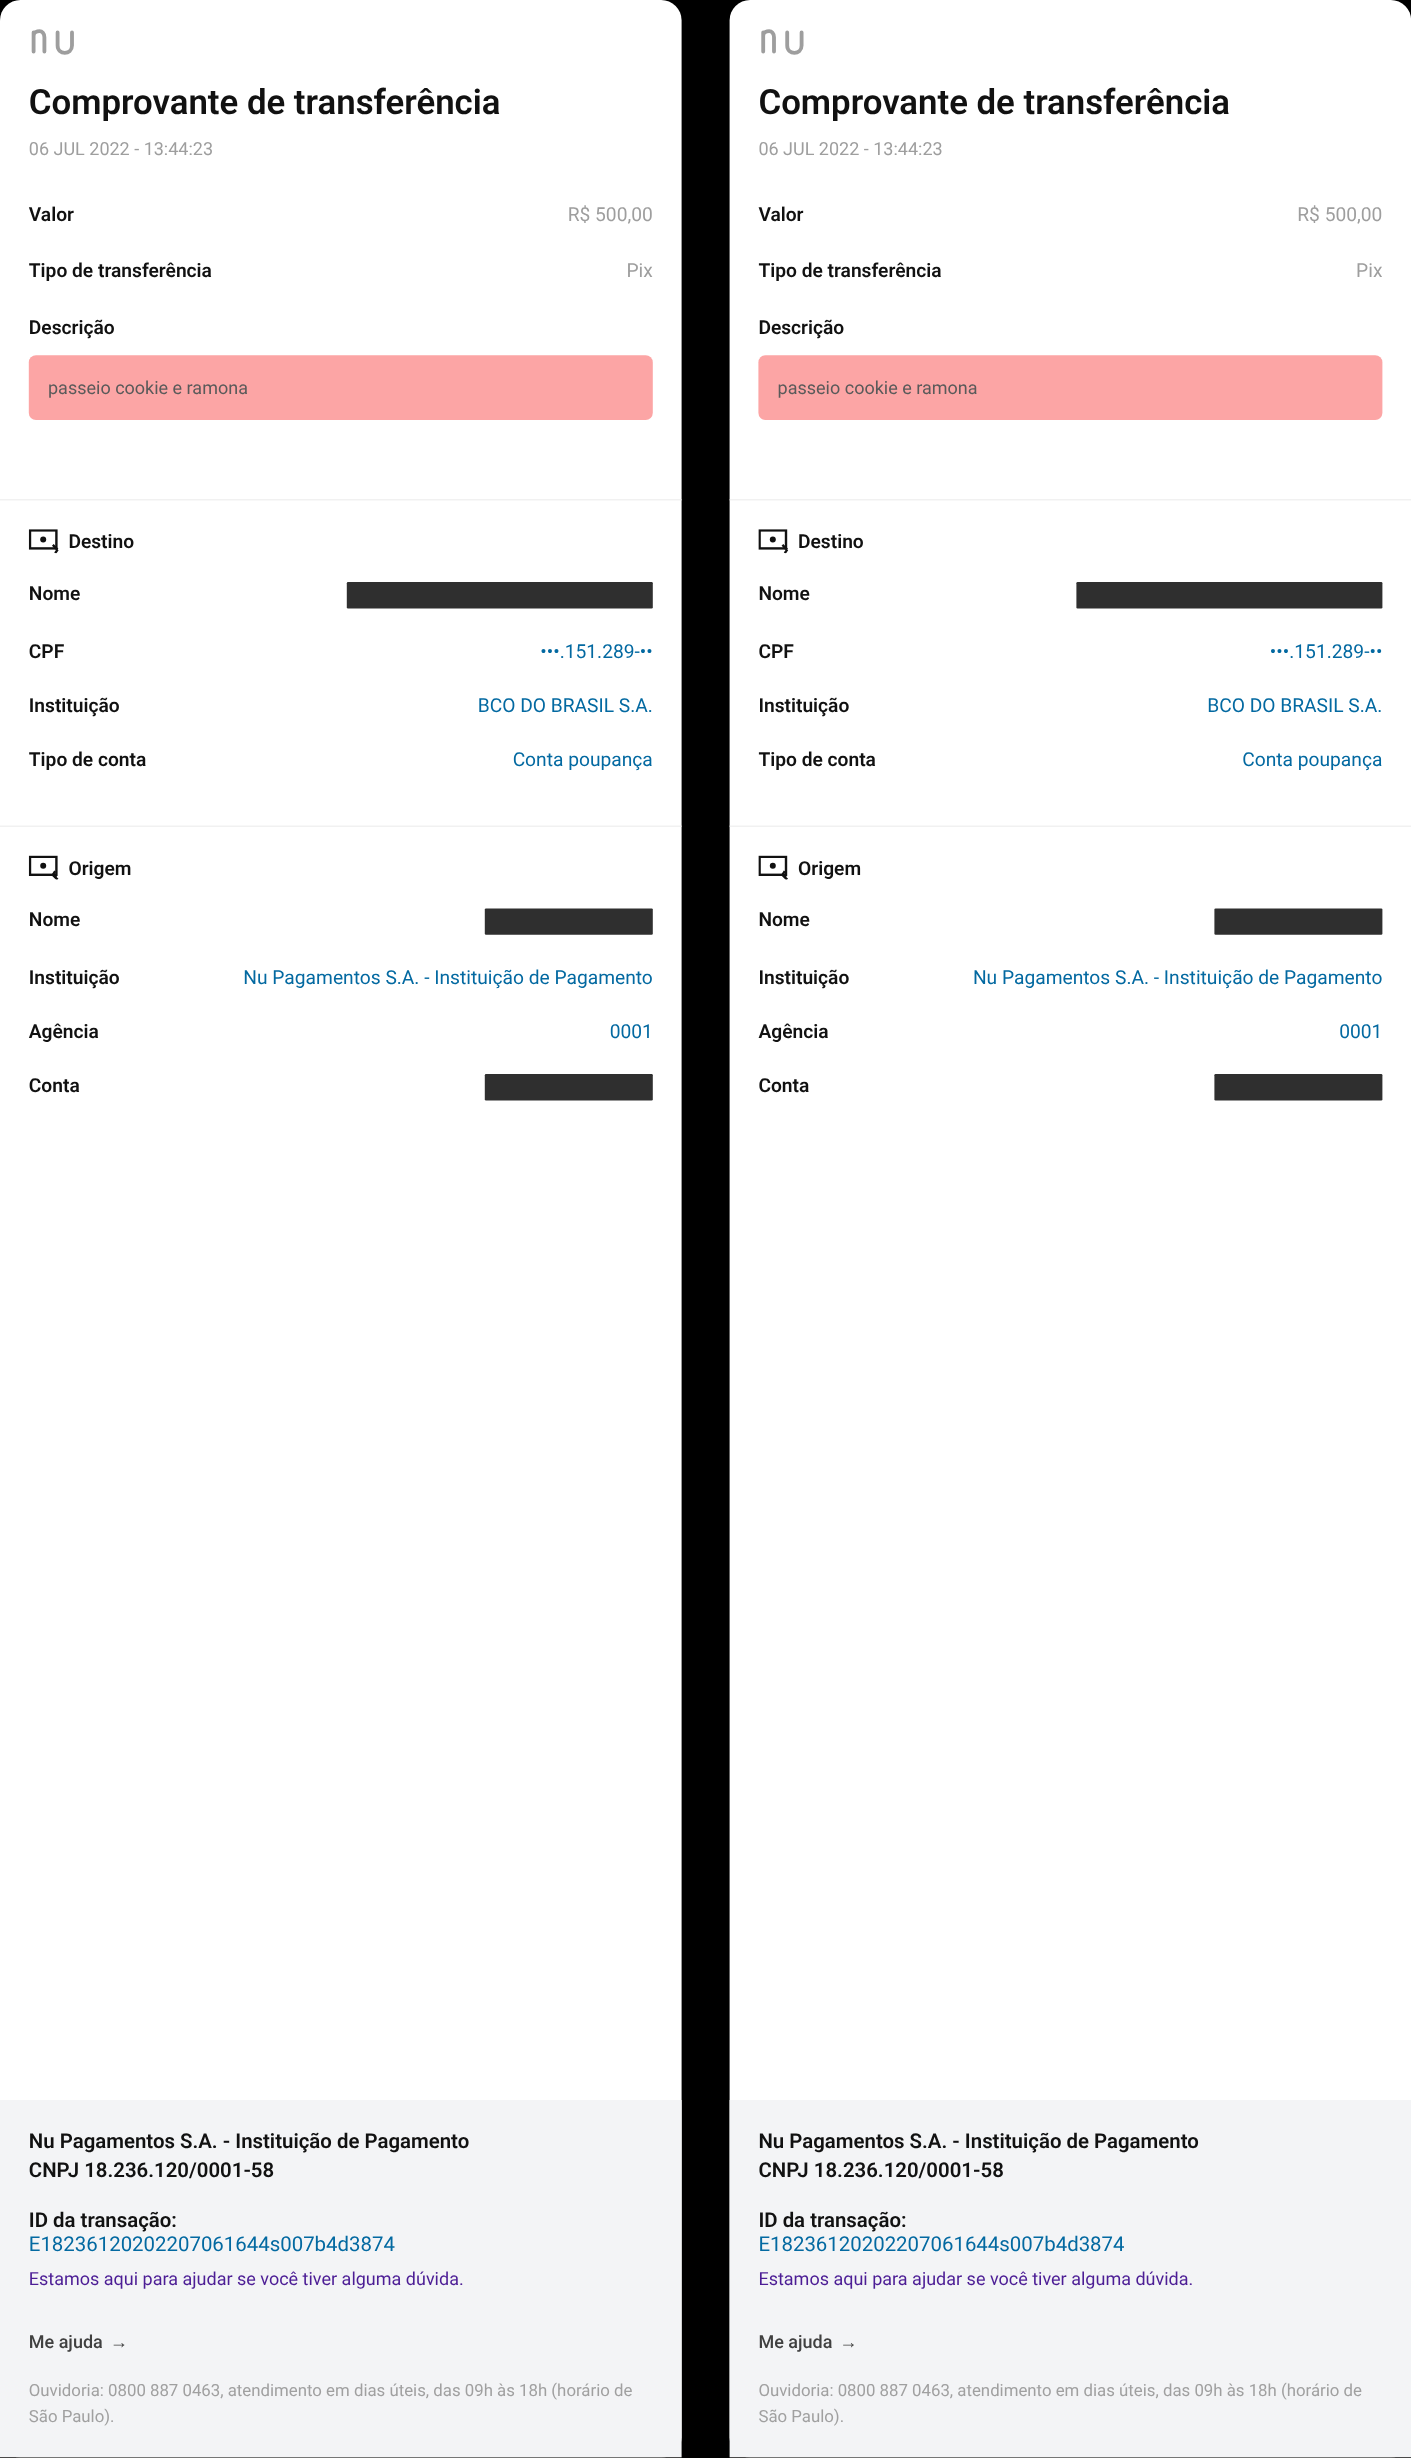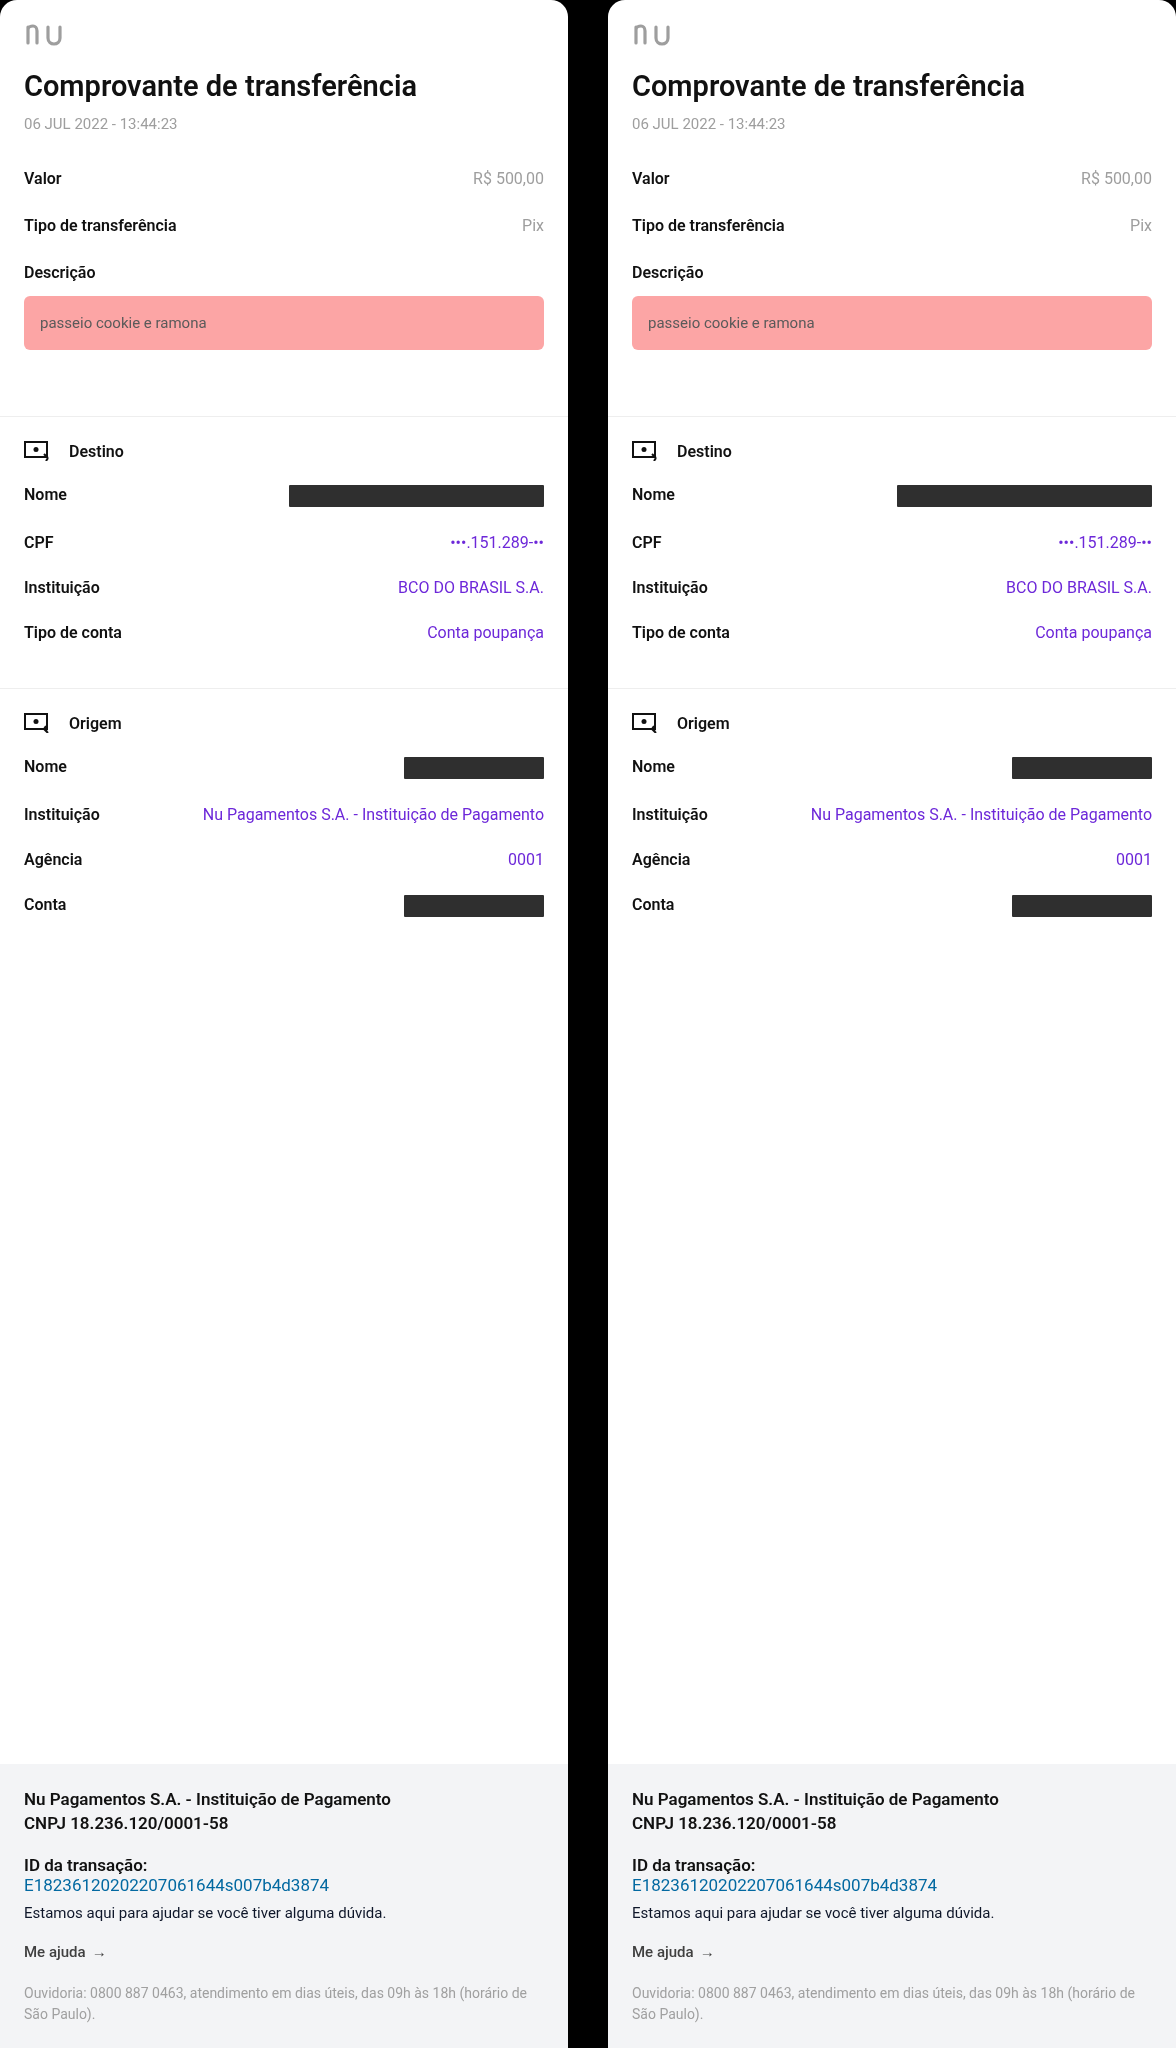--- a/index.html
+++ b/index.html
@@ -64,21 +64,21 @@
       border-radius: 6px;
       padding: 18px 16px;
       font-size: 15px;
       color: #5a5a5a;
       margin-bottom: 42px;
     }
     .separator { height: 1px; background: #eee; margin: 0; }
     .section-header {
       display: flex;
       align-items: center;
-      gap: 19px;
+      gap: 7px;
       padding: 24px 24px 24px 24px;
     }
     .section-header .icon { width: 26px; height: 20px; color: #111; }
     .section-header .section-title {
       font-size: 16px;
       font-weight: 600;
       color: #111;
     }
     .section-body { padding: 0 24px 20px 24px; }
     .row-wide {
@@ -89,21 +89,21 @@
       gap: 30px;
     }
     .row-wide .label {
       font-size: 16px;
       font-weight: 600;
       color: #111;
       max-width: 100px;
     }
     .row-wide .value {
       font-size: 16px;
-      color: #6d28d9;
+      color: #0369a1;
       text-align: right;
       max-width: 70%;
     }
     .redacted {
       background: #2f2f2f;
       height: 22px;
       border-radius: 1px;
     }
     .redacted.wide { width: 255px; }
     .redacted.med { width: 140px; }
@@ -132,23 +132,23 @@
     }
     .footer-tx-id {
       font-size: 17px;
       font-weight: 400;
       color: #0369a1;
       margin-bottom: 8px;
       word-break: break-all;
     }
     .footer-help-text {
       font-size: 15px;
-      color: #0f172a;
+      color: #4c1d95;
       line-height: 1.4;
-      margin-bottom: 18px;
+      margin-bottom: 32px;
     }
     .footer-help-link {
       font-size: 15px;
       color: #404040;
       font-weight: 500;
       text-decoration: none;
       display: inline-flex;
       align-items: center;
       gap: 6px;
       margin-bottom: 22px;

